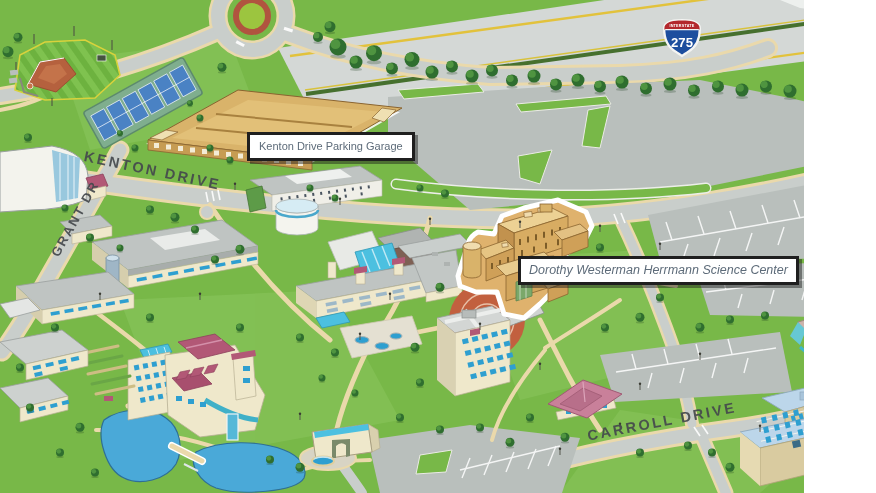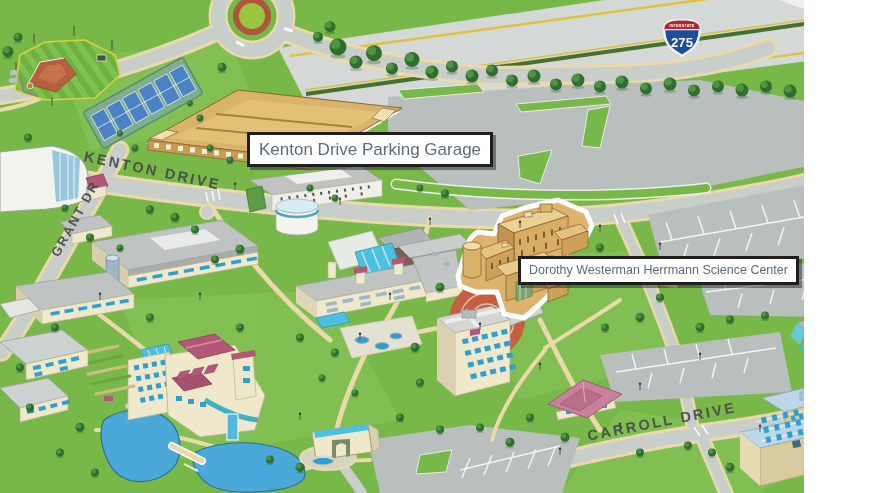--- a/index.html
+++ b/index.html
@@ -20,21 +20,21 @@
   .f-roofg{fill:var(--c-roof-gray,#bfc4c2)}
   .f-maroon{fill:var(--c-maroon,#b25876)}
   .f-glass{fill:var(--c-glass-blue,#4cc0e0)}
   .f-win{fill:var(--c-window-blue,#2e9fd0)}
   .f-gold{fill:var(--c-gold,#d9b36a)}
   .f-goldroof{fill:var(--c-gold-roof,#ecd194)}
 
   .callout{position:absolute;background:#ffffff;
            border:3px solid var(--c-label-border,#1f1f1f);
            color:var(--c-label-text,#5d6b79);
-           font-size:17px;line-height:1;padding:6px 9px;white-space:nowrap;
+           font-size:11px;line-height:1;padding:6px 9px;white-space:nowrap;
            box-shadow:3px 3px 0 rgba(25,25,25,.45);}
   .callout.small{font-size:12.5px;padding:5px 8px;}
   .roadlabel{position:absolute;color:var(--c-road-text,#45494d);
              font-weight:700;font-size:14.5px;letter-spacing:2.5px;
              opacity:.92;transform-origin:0 0;white-space:nowrap;}
   .roadlabel.sm{font-size:13px;letter-spacing:2px;}
 </style>
 </head>
 <body>
 
@@ -790,14 +790,14 @@
     <text x="0" y="-10.6" text-anchor="middle" font-size="3.6" font-weight="bold" fill="#ffffff" font-family="Liberation Sans, sans-serif" letter-spacing="0.2">INTERSTATE</text>
     <text x="0" y="8.6" text-anchor="middle" font-size="12.5" font-weight="bold" fill="#ffffff" font-family="Liberation Sans, sans-serif">275</text>
   </g>
 </svg>
 
 <div class="roadlabel" style="left:86px;top:148px;transform:rotate(12deg);">KENTON DRIVE</div>
 <div class="roadlabel sm" style="left:48px;top:252px;transform:rotate(-61deg);">GRANT DR</div>
 <div class="roadlabel" style="left:586px;top:428px;transform:rotate(-11deg);">CARROLL DRIVE</div>
 
 <div class="callout" style="left:247px;top:132px;">Kenton Drive Parking Garage</div>
-<div class="callout small" style="left:518px;top:256px;">Dorothy Westerman Herrmann Science Center</div>
+<div class="callout small" style="left:518px;top:256px;font-style:italic;">Dorothy Westerman Herrmann Science Center</div>
 </div>
 
 </body></html>

